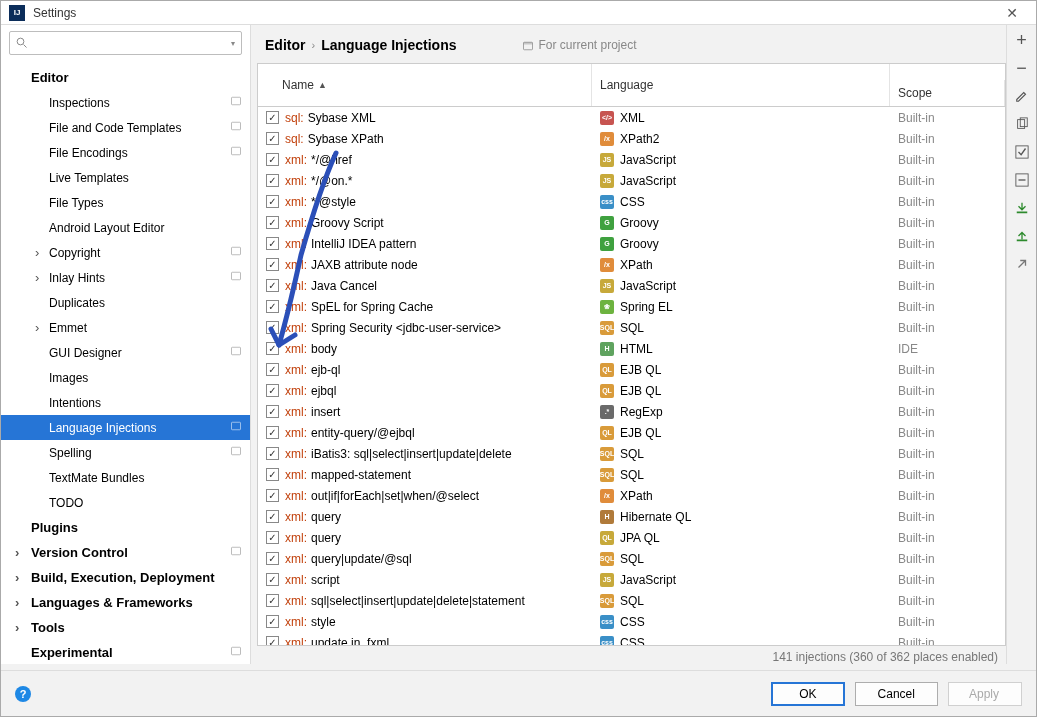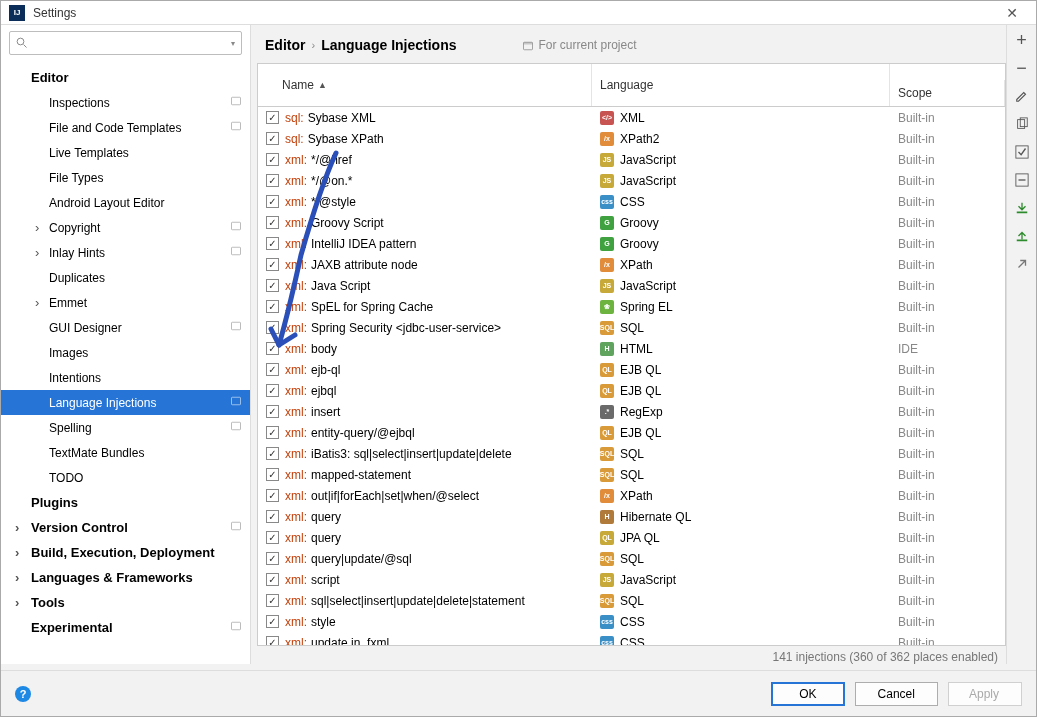--- a/index.html
+++ b/index.html
@@ -109,20 +109,26 @@
                 <rect x="2" y="3" width="12" height="10" rx="1" fill="none" stroke="currentColor"></rect>
               </svg></span>
           </div>
           <div class="item level2">
             <span class="label">File and Code Templates</span>
             <span class="rcorner"><svg width="12" height="12" viewBox="0 0 16 16">
                 <rect x="2" y="3" width="12" height="10" rx="1" fill="none" stroke="currentColor"></rect>
               </svg></span>
           </div>
           <div class="item level2">
+            <span class="label">File Encodings</span>
+            <span class="rcorner"><svg width="12" height="12" viewBox="0 0 16 16">
+                <rect x="2" y="3" width="12" height="10" rx="1" fill="none" stroke="currentColor"></rect>
+              </svg></span>
+          </div>
+          <div class="item level2">
             <span class="label">Live Templates</span>
           </div>
           <div class="item level2">
             <span class="label">File Types</span>
           </div>
           <div class="item level2">
             <span class="label">Android Layout Editor</span>
           </div>
           <div class="item level2">
             <span class="chev-inner" style="font-size: 13px;">›</span>
@@ -327,21 +333,21 @@
                 <div class="cell lang">
                   <span class="lang-icon" style="background: rgb(224, 140, 59);">/x</span>
                   <span class="lang-label">XPath</span>
                 </div>
                 <div class="cell scope">Built-in</div>
               </div>
               <div class="row">
                 <div class="cell name">
                   <span class="cb checked"></span>
                   <span class="prefix">xml: </span>
-                  <span class="nm">Java Script</span>
+                  <span class="nm">Java Cancel</span>
                 </div>
                 <div class="cell lang">
                   <span class="lang-icon" style="background: rgb(199, 169, 58);">JS</span>
                   <span class="lang-label">JavaScript</span>
                 </div>
                 <div class="cell scope">Built-in</div>
               </div>
               <div class="row">
                 <div class="cell name">
                   <span class="cb checked"></span>

